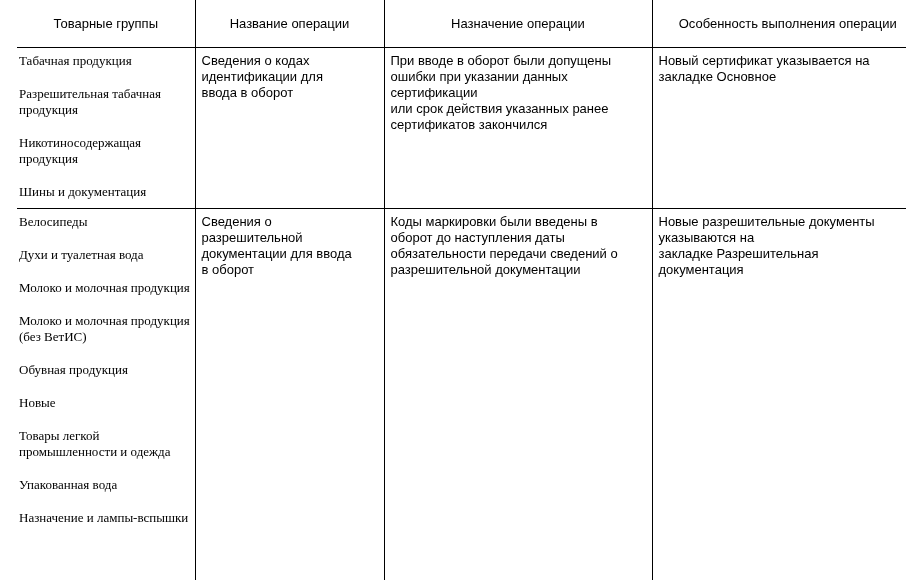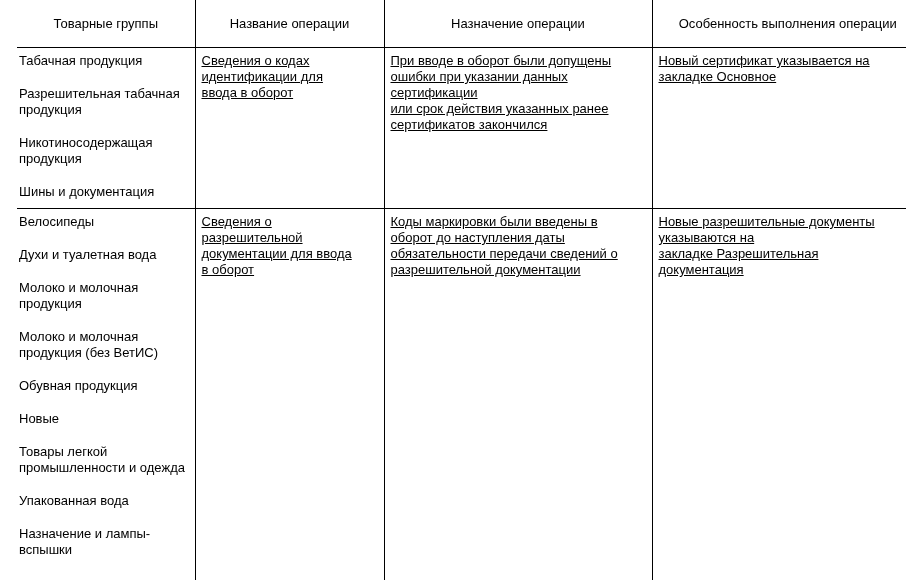--- a/index.html
+++ b/index.html
@@ -48,24 +48,24 @@
   table.ops-table tr.r2 td {
     height: 376px;
   }
   table.ops-table td {
     vertical-align: top;
     padding: 5px 4px 0 6px;
     overflow: hidden;
   }
   table.ops-table td.groups {
     padding-left: 2px;
+    font-family: Liberation Serif, serif;
   }
   td.textcell {
     white-space: pre-line;
-    text-decoration: underline;
   }
   .group-item {
     margin-bottom: 17px;
   }
   .group-item:last-child {
     margin-bottom: 0;
   }
 </style>
 </head>
 <body>

